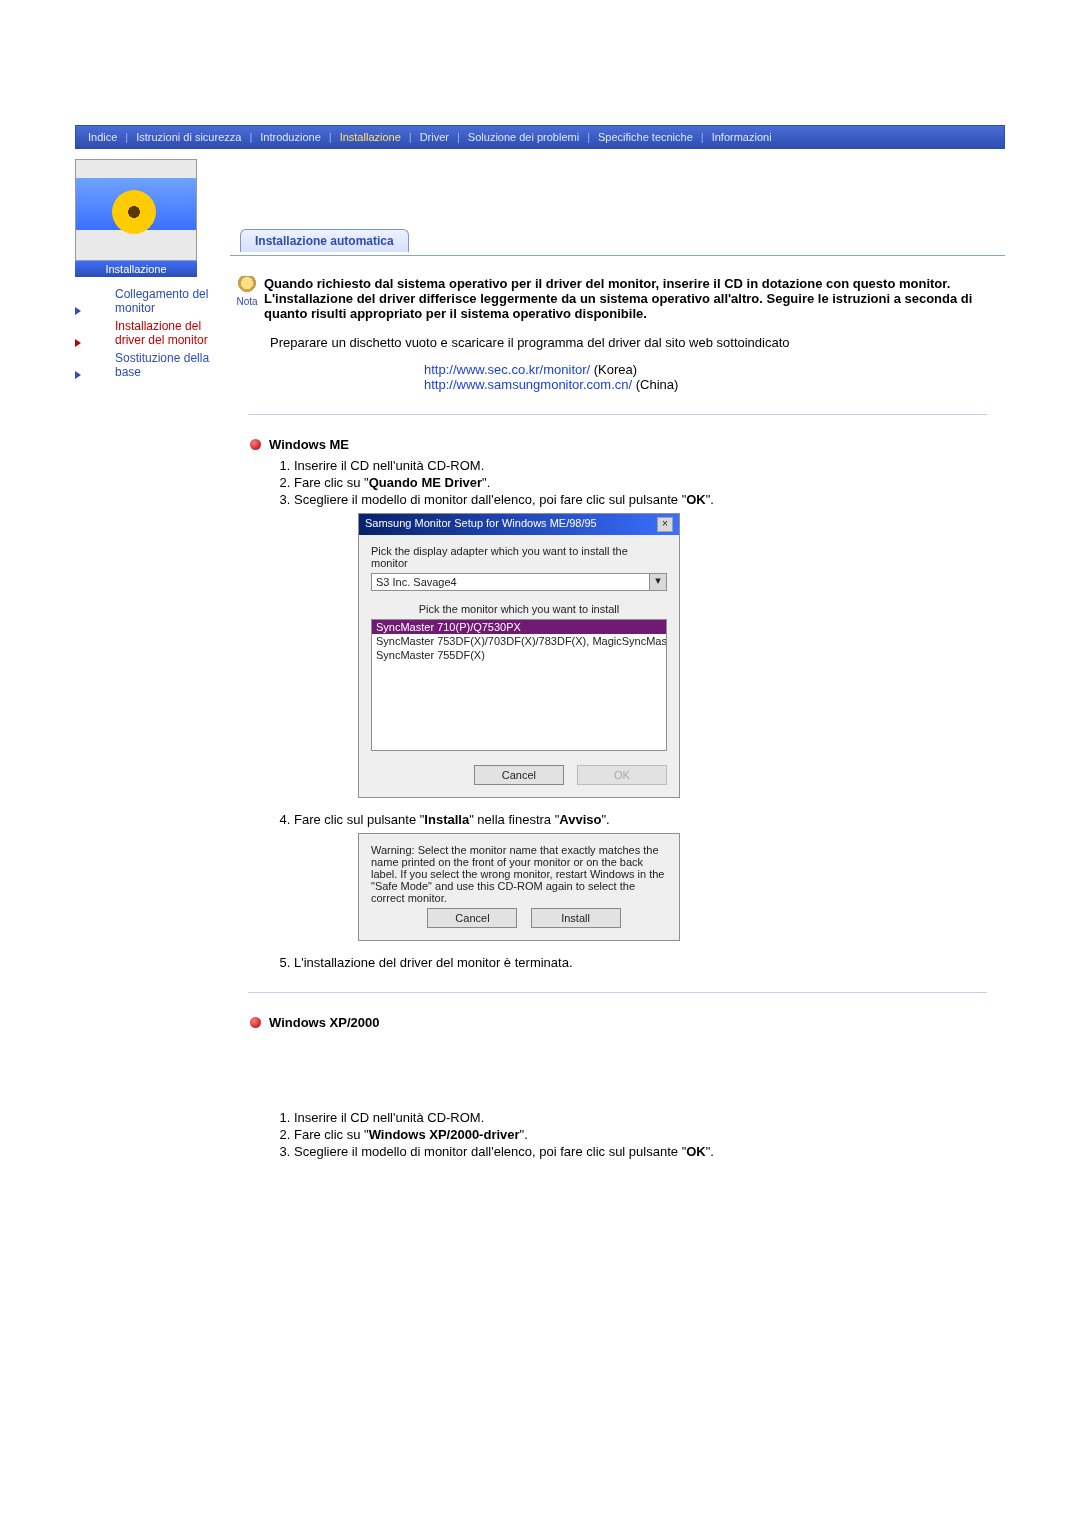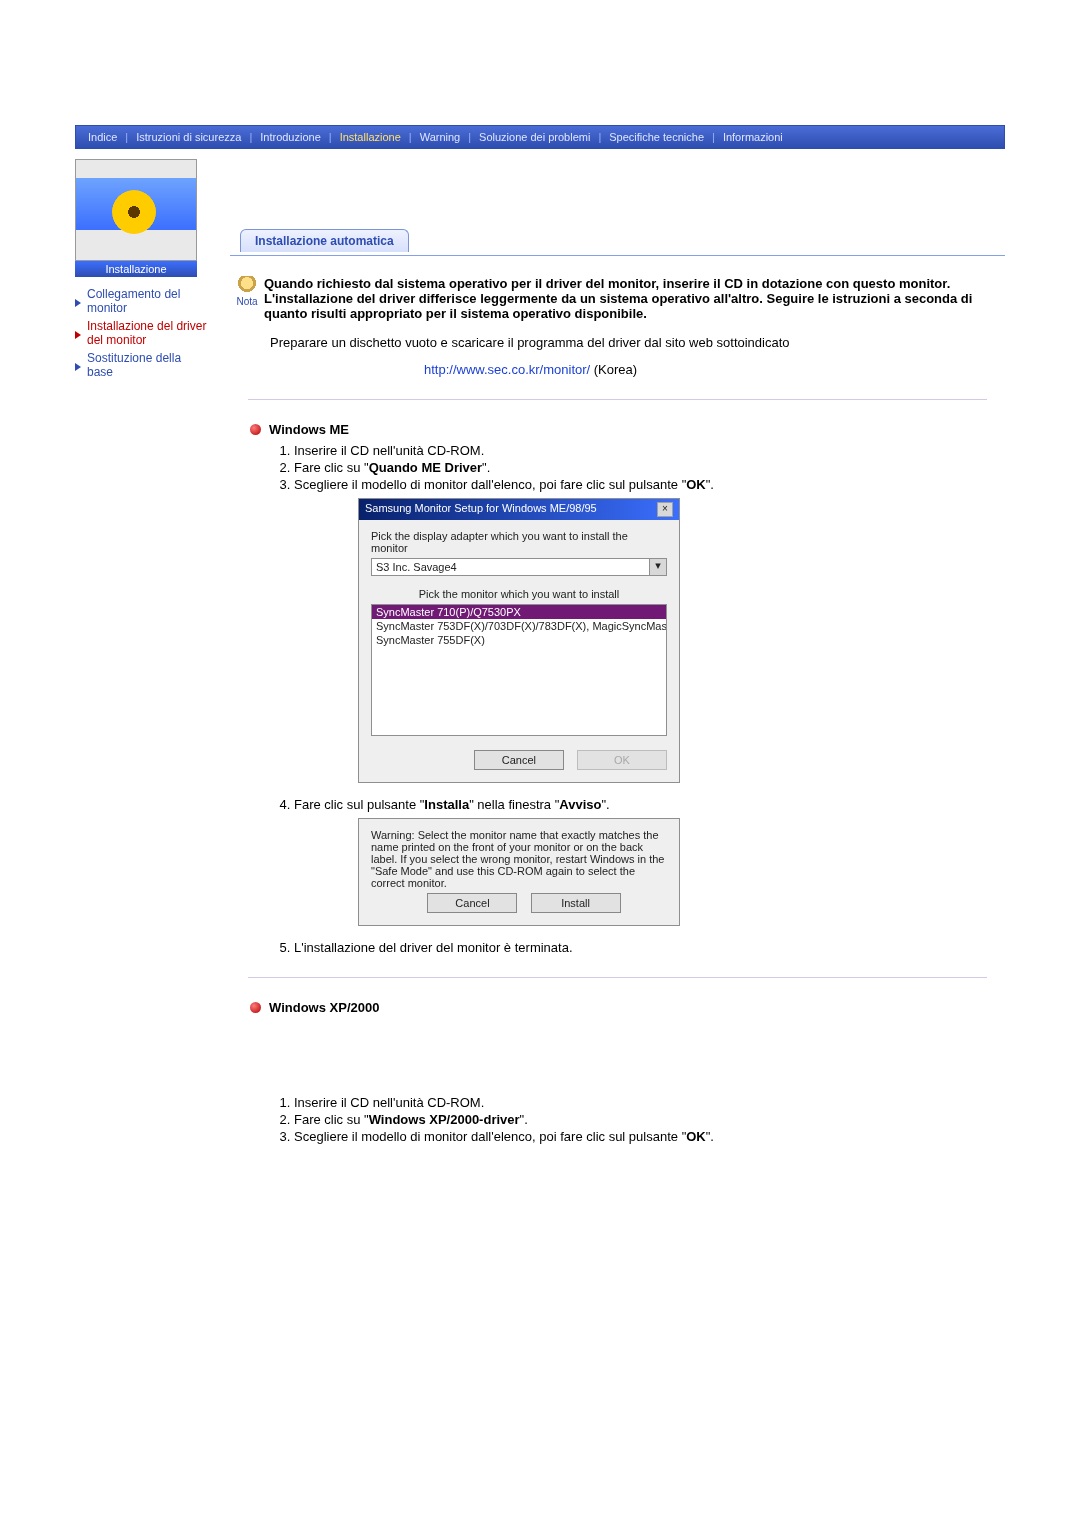--- a/index.html
+++ b/index.html
@@ -68,22 +68,23 @@
     text-align: center;
     padding: 2px 0;
     margin: 0;
   }
   .side-links {
     margin-top: 10px;
     font-size: 12px;
   }
   .side-link {
     display: flex;
-    align-items: center;
+    align-items: flex-end;
     margin: 4px 0;
+    gap: 28px;
   }
   .arrow {
     width: 0; height: 0;
     border-top: 4px solid transparent;
     border-bottom: 4px solid transparent;
     margin: 4px 6px 0 0;
     flex: 0 0 auto;
   }
   .arrow-blue { border-left: 6px solid #2e4db0; }
   .arrow-red  { border-left: 6px solid #c00000; }
@@ -216,21 +217,21 @@
 
   <div class="nav-bar">
     <span class="nav-item">Indice</span>
       <span class="nav-sep">|</span>
     <span class="nav-item">Istruzioni di sicurezza</span>
       <span class="nav-sep">|</span>
     <span class="nav-item">Introduzione</span>
       <span class="nav-sep">|</span>
     <span class="nav-item nav-active">Installazione</span>
       <span class="nav-sep">|</span>
-    <span class="nav-item">Warning</span>
+    <span class="nav-item">Driver</span>
       <span class="nav-sep">|</span>
     <span class="nav-item">Soluzione dei problemi</span>
       <span class="nav-sep">|</span>
     <span class="nav-item">Specifiche tecniche</span>
       <span class="nav-sep">|</span>
     <span class="nav-item">Informazioni</span>
   </div>
 
   <div class="layout">
     <div class="sidebar">
@@ -265,20 +266,21 @@
           <span class="pin"></span>
           <span>Nota</span>
         </div>
         <div class="nota-text">Quando richiesto dal sistema operativo per il driver del monitor, inserire il CD in dotazione con questo monitor. L'installazione del driver differisce leggermente da un sistema operativo all'altro. Seguire le istruzioni a seconda di quanto risulti appropriato per il sistema operativo disponibile.</div>
       </div>
 
       <div class="body-text">Preparare un dischetto vuoto e scaricare il programma del driver dal sito web sottoindicato</div>
 
       <div class="indent-links">
         <div><span class="link">http://www.sec.co.kr/monitor/</span><span> (Korea)</span></div>
+        <div><span class="link">http://www.samsungmonitor.com.cn/</span><span> (China)</span></div>
       </div>
 
       <hr class="soft">
 
       <div class="heading-row">
         <span class="red-ball"></span>
         <span class="heading-text">Windows ME</span>
       </div>
 
       <ol class="steps">

